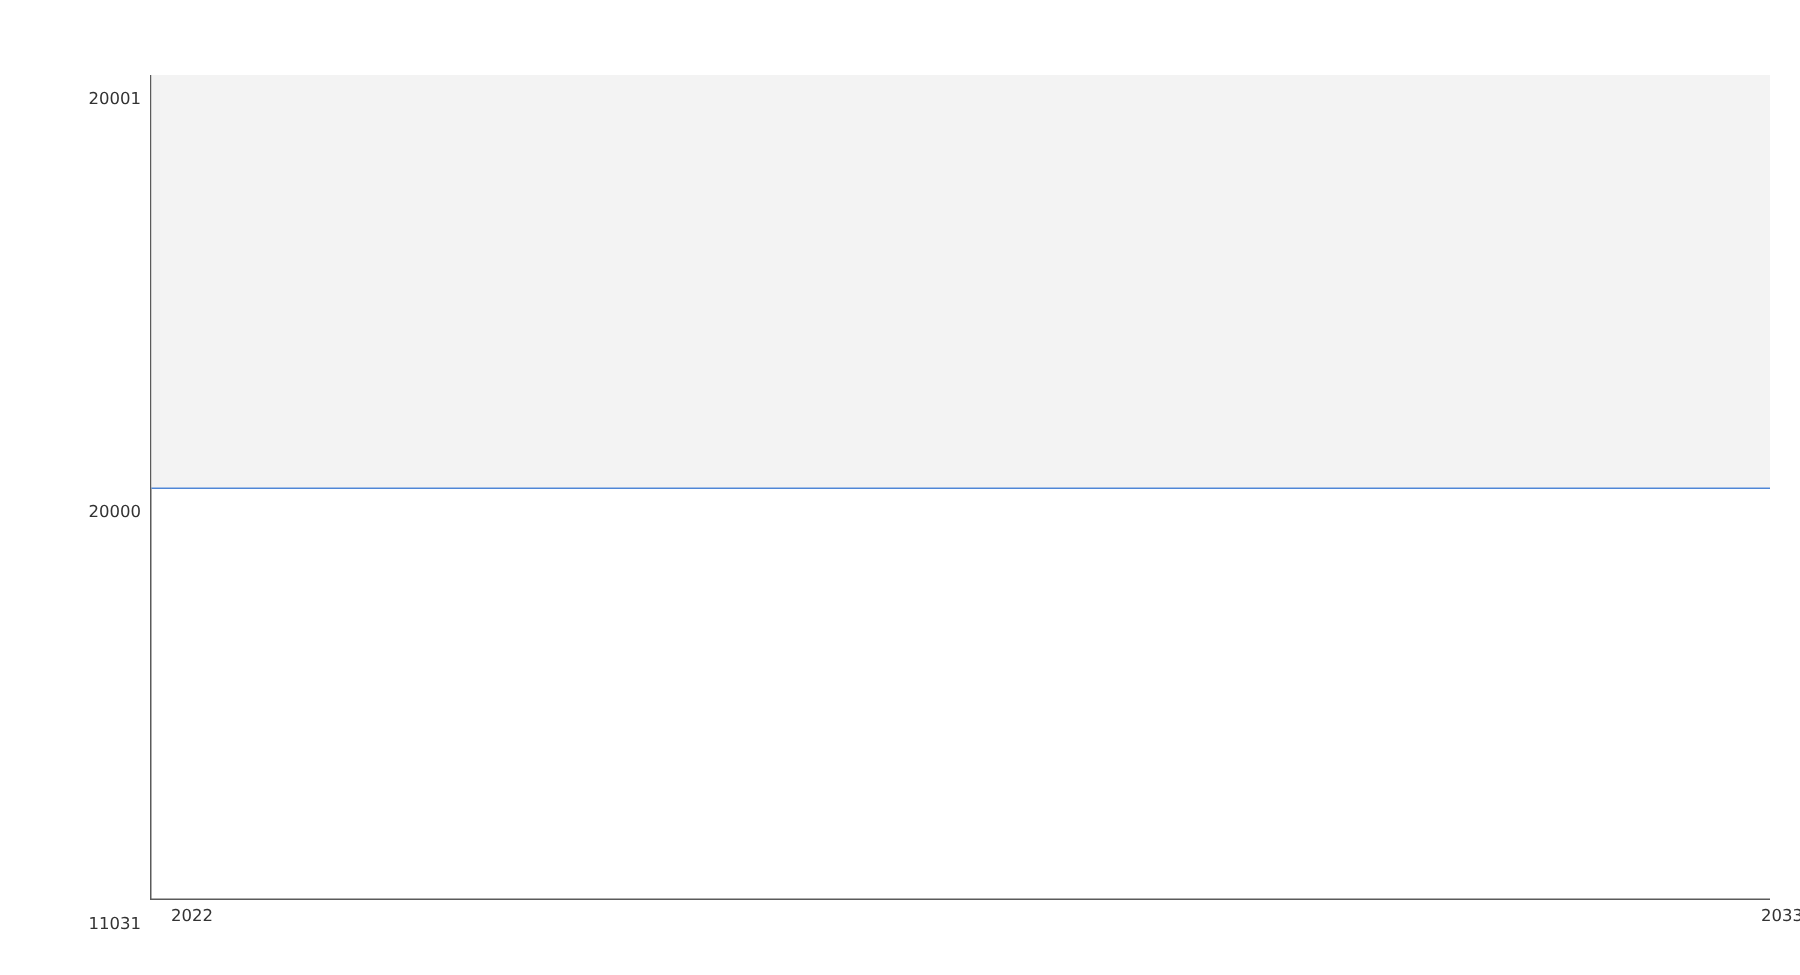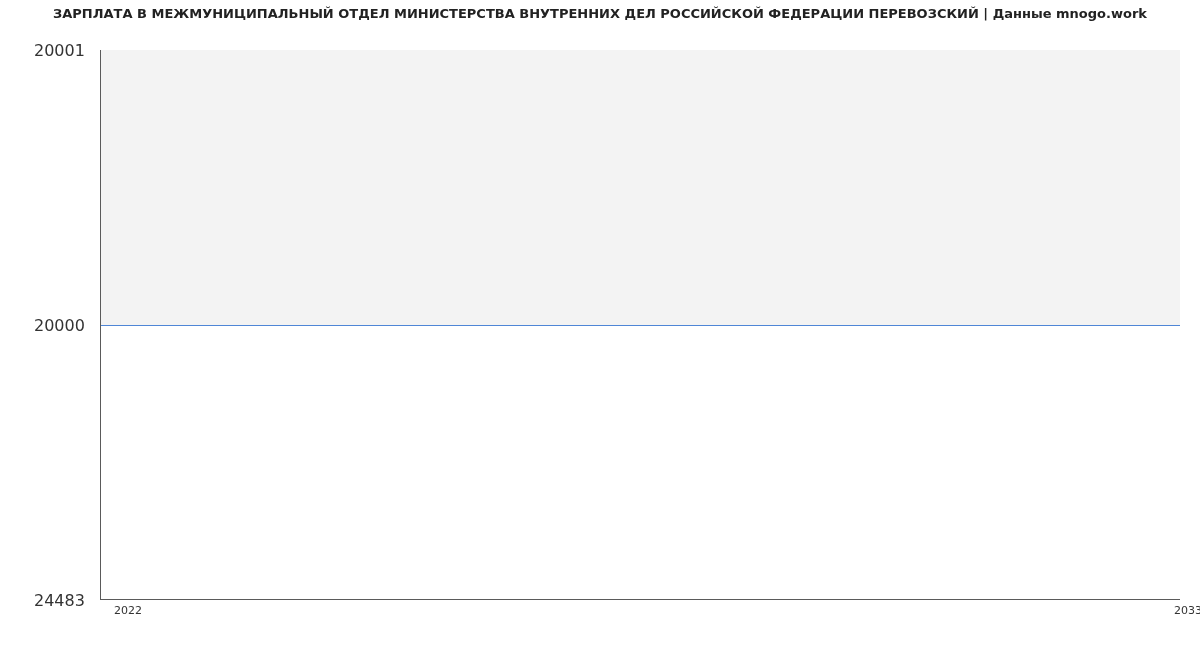--- a/index.html
+++ b/index.html
@@ -51,43 +51,44 @@
     position: absolute;
     left: 0;
     width: 100%;
     height: 0;
     border-top: 1.5px solid #4f86d6;
   }
   .ytick {
     position: absolute;
     right: 1106px; 
     transform: translateY(-50%);
-    font-size: 16px;
+    font-size: 11px;
     color: #333;
+    text-align: right;
     width: 60px;
+    margin-top: 16px;
   }
   .xtick {
     position: absolute;
     top: 604px;
     font-size: 11px;
     color: #333;
     transform: translateX(-50%);
     margin-left: 28px;
   }
 </style>
 </head>
 <body>
 
 <div class="chart">
 
-  <div class="title">ЗАРПЛАТА В МЕЖМУНИЦИПАЛЬНЫЙ ОТДЕЛ МИНИСТЕРСТВА ВНУТРЕННИХ ДЕЛ РОССИЙСКОЙ ФЕДЕРАЦИИ ПЕРЕВОЗСКИЙ | Данные mnogo.work</div>
 
   <div class="ytick" style="top:50px">20001</div>
   <div class="ytick" style="top:325px">20000</div>
-  <div class="ytick" style="top:600px">24483</div>
+  <div class="ytick" style="top:600px">11031</div>
 
   <div class="xtick" style="left:100px">2022</div>
   <div class="xtick" style="left:1160px">2033</div>
 
   <div class="plot">
     <div class="shade"></div>
     <div class="series" style="top:50%"></div>
   </div>
 
 </div>

